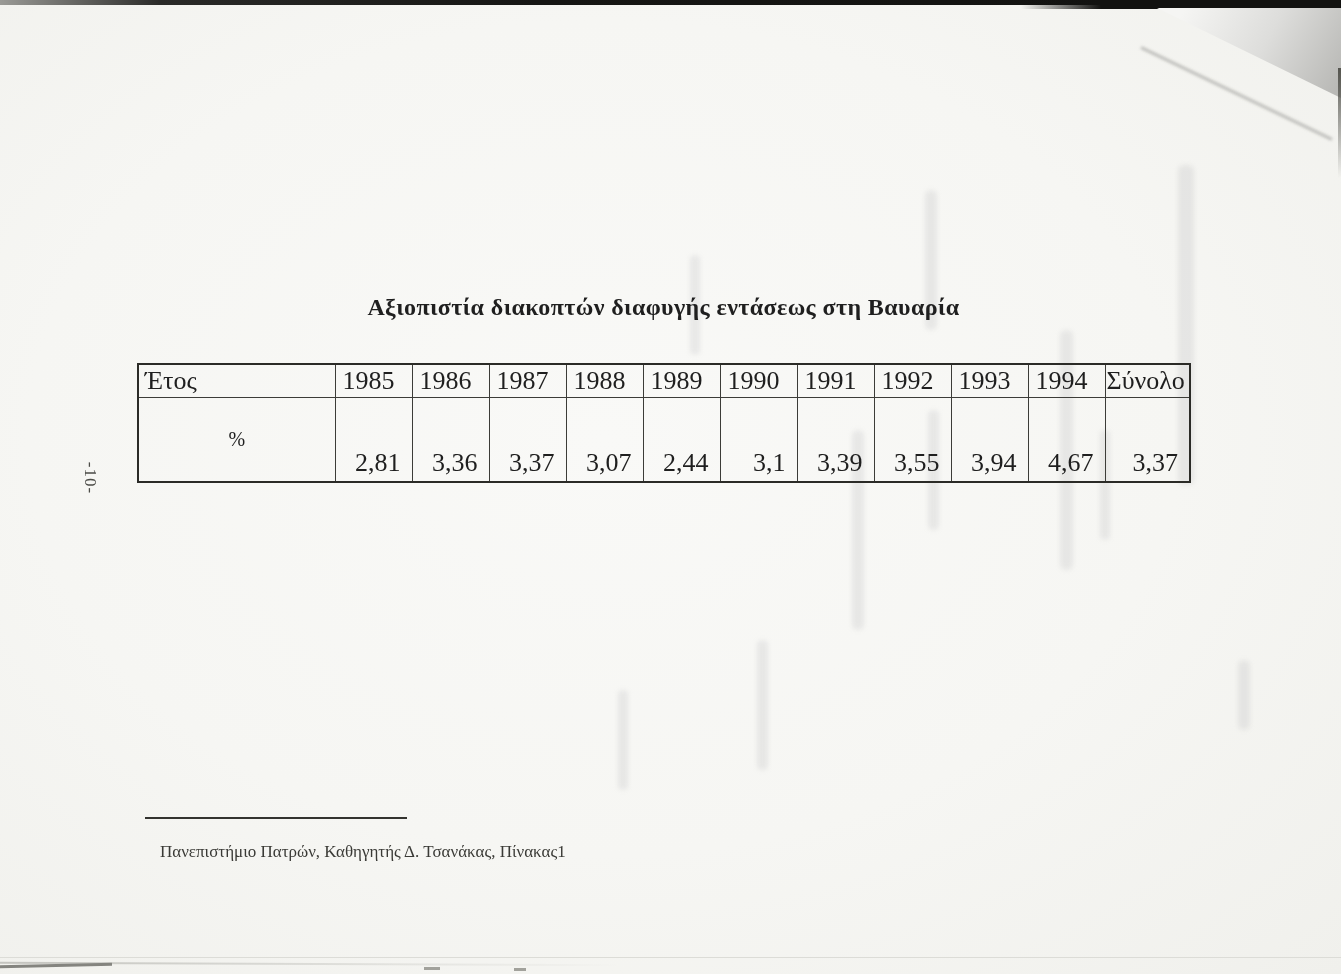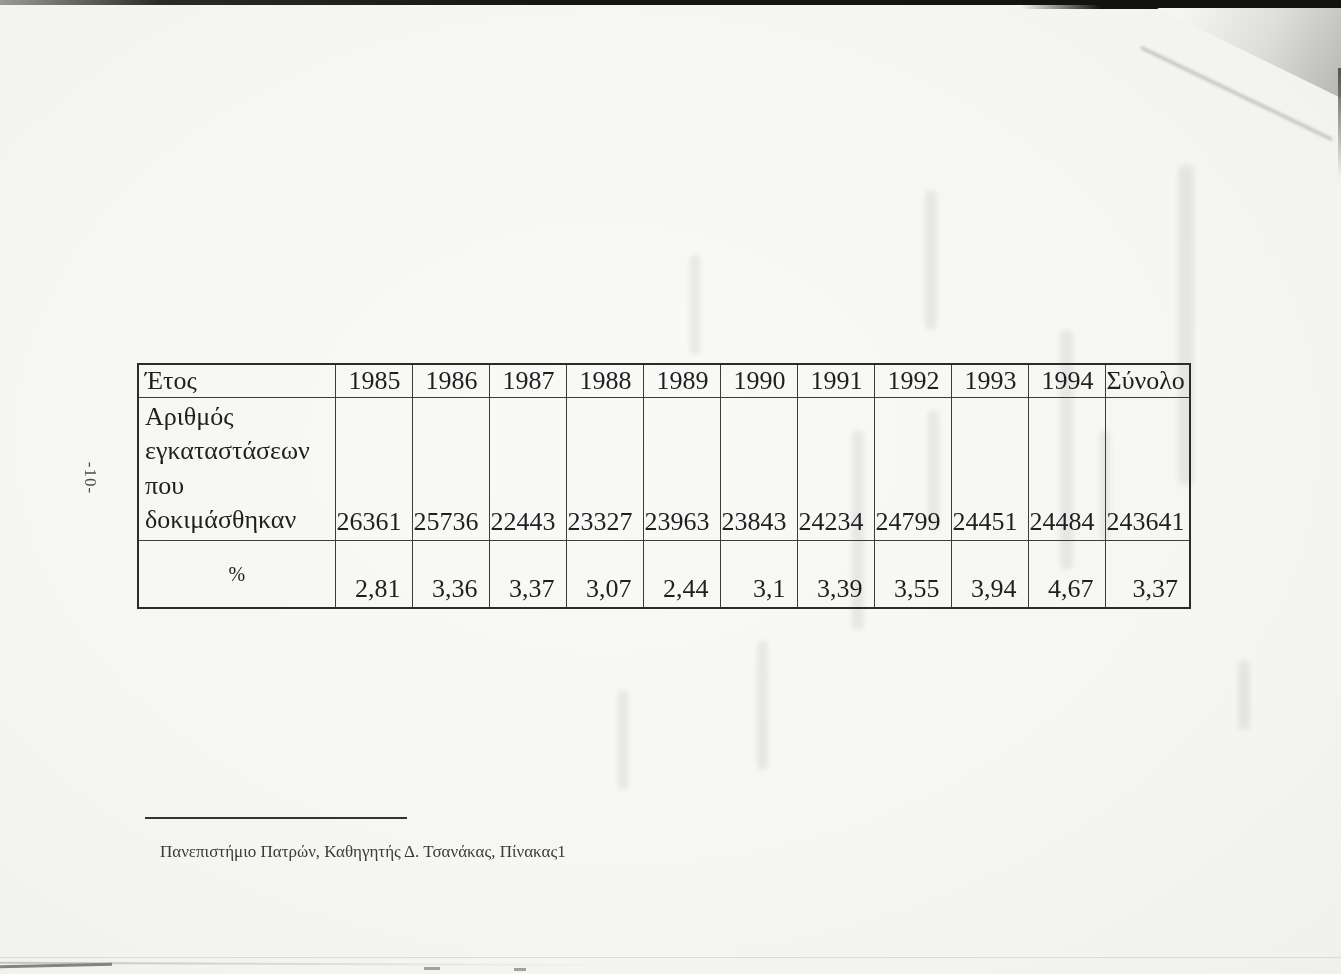--- a/index.html
+++ b/index.html
@@ -52,21 +52,21 @@
   table.data{position:absolute;top:363px;left:137px;border-collapse:collapse;
     table-layout:fixed;width:1053px;}
   table.data th,table.data td{border:1px solid #3c3c38;font-weight:normal;
     font-size:26px;overflow:hidden;}
   table.data{border:2px solid #2b2b27;}
   thead tr{height:31px;}
   tbody tr:nth-child(1){height:84px;}
   tbody tr:nth-child(2){height:67px;}
   tbody tr:nth-child(3){height:26px;}
   th.rowhead{text-align:left;padding:1px 4px 1px 6px;font-weight:bold;vertical-align:middle;}
-  th.year{text-align:right;padding-right:11px;vertical-align:middle;margin-top:22px;}
+  th.year{padding-right:11px;vertical-align:middle;margin-top:22px;}
   th.total{text-align:left;font-weight:bold;vertical-align:middle;}
   td.label{font-weight:bold;text-align:left;padding:2px 4px 3px 6px;
     font-size:19px;line-height:1.32;vertical-align:middle;}
   td.label.pct{font-weight:normal;text-align:center;font-size:20px;padding:0;}
   td.num{text-align:right;padding-right:11px;vertical-align:bottom;padding-bottom:3px;}
   tbody tr:nth-child(3) td.num{vertical-align:middle;padding-bottom:16px;}
   .source{position:absolute;top:634px;left:145px;margin:0;font-size:21.5px;}
   .footer-rule{position:absolute;top:817px;left:145px;width:262px;height:2px;background:#33332f;}
   .footer{position:absolute;top:826px;left:144px;margin:16px;font-size:17px;color:#3a3a36;}
 </style>
@@ -93,20 +93,21 @@
   <div class="ghost g6"></div>
   <div class="ghost g7"></div>
   <div class="ghost g8"></div>
   <div class="ghost g9"></div>
   <div class="ghost g10"></div>
 
   <div class="page-number">
     <span>-10-</span>
   </div>
 
+  <h1 class="title">Αξιοπιστία διακοπτών διαφυγής εντάσεως στη Βαυαρία</h1>
 
   <table class="data">
     <colgroup>
         <col style="width: 197px;">
         <col style="width: 77px;">
         <col style="width: 77px;">
         <col style="width: 77px;">
         <col style="width: 77px;">
         <col style="width: 77px;">
         <col style="width: 77px;">
@@ -127,34 +128,20 @@
           <th class="year">1990</th>
           <th class="year">1991</th>
           <th class="year">1992</th>
           <th class="year">1993</th>
           <th class="year">1994</th>
           <th class="total">Σύνολο</th>
         </tr>
       </thead>
     <tbody>
         <tr>
-          <td class="label">Αριθμός εγκαταστάσεων που δοκιμάσθηκαν</td>
-          <td class="num">26361</td>
-          <td class="num">25736</td>
-          <td class="num">22443</td>
-          <td class="num">23327</td>
-          <td class="num">23963</td>
-          <td class="num">23843</td>
-          <td class="num">24234</td>
-          <td class="num">24799</td>
-          <td class="num">24451</td>
-          <td class="num">24484</td>
-          <td class="num">243641</td>
-        </tr>
-        <tr>
           <td class="label pct">%</td>
           <td class="num">2,81</td>
           <td class="num">3,36</td>
           <td class="num">3,37</td>
           <td class="num">3,07</td>
           <td class="num">2,44</td>
           <td class="num">3,1</td>
           <td class="num">3,39</td>
           <td class="num">3,55</td>
           <td class="num">3,94</td>

